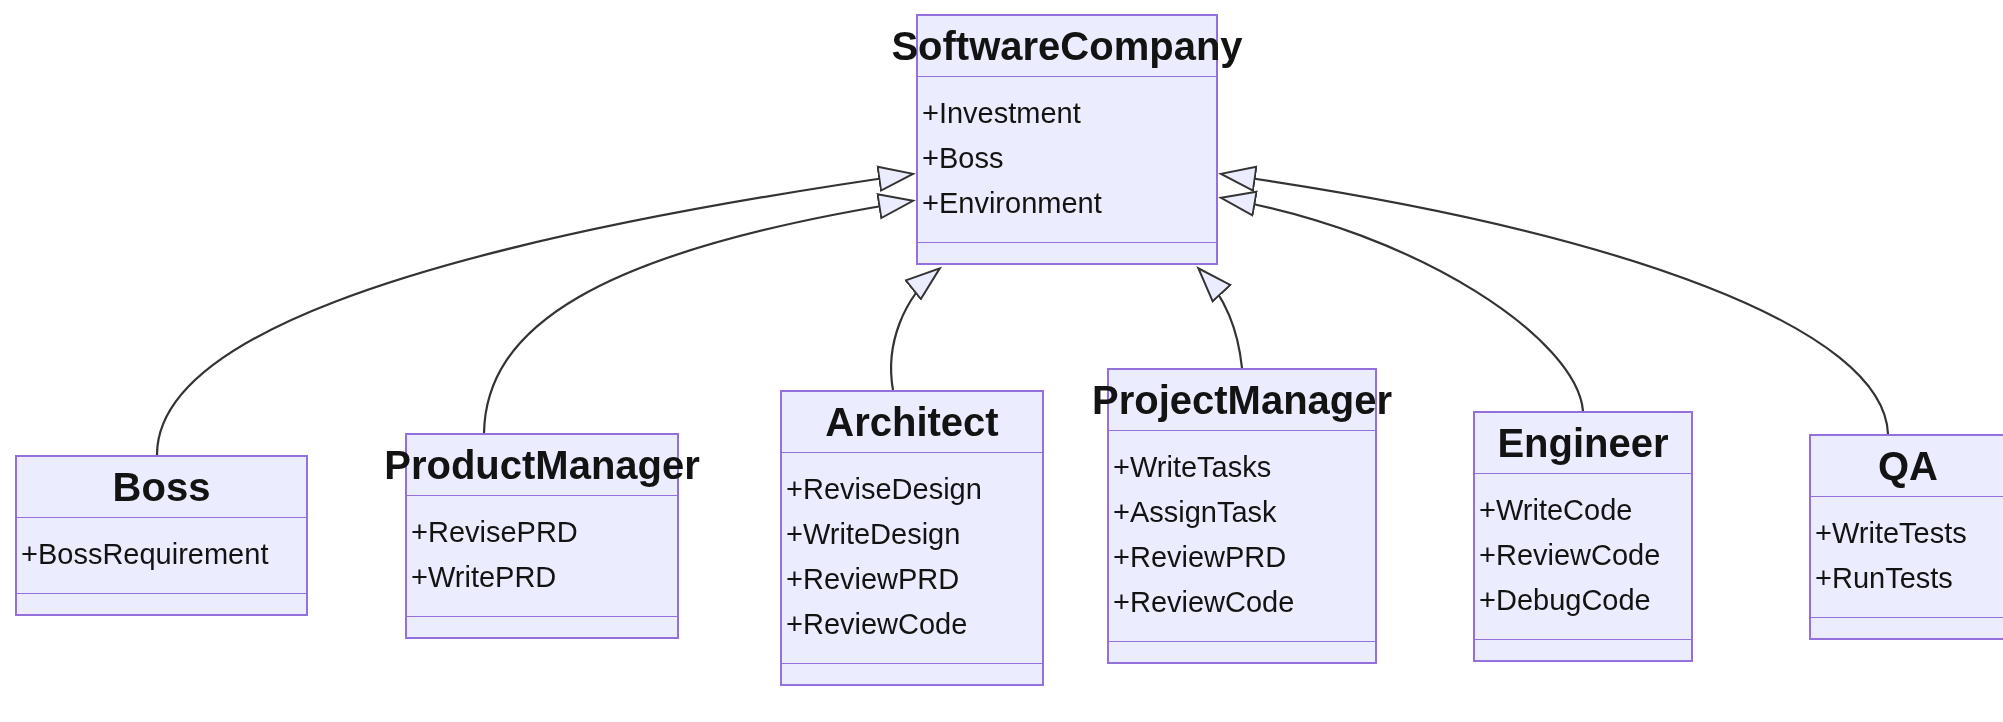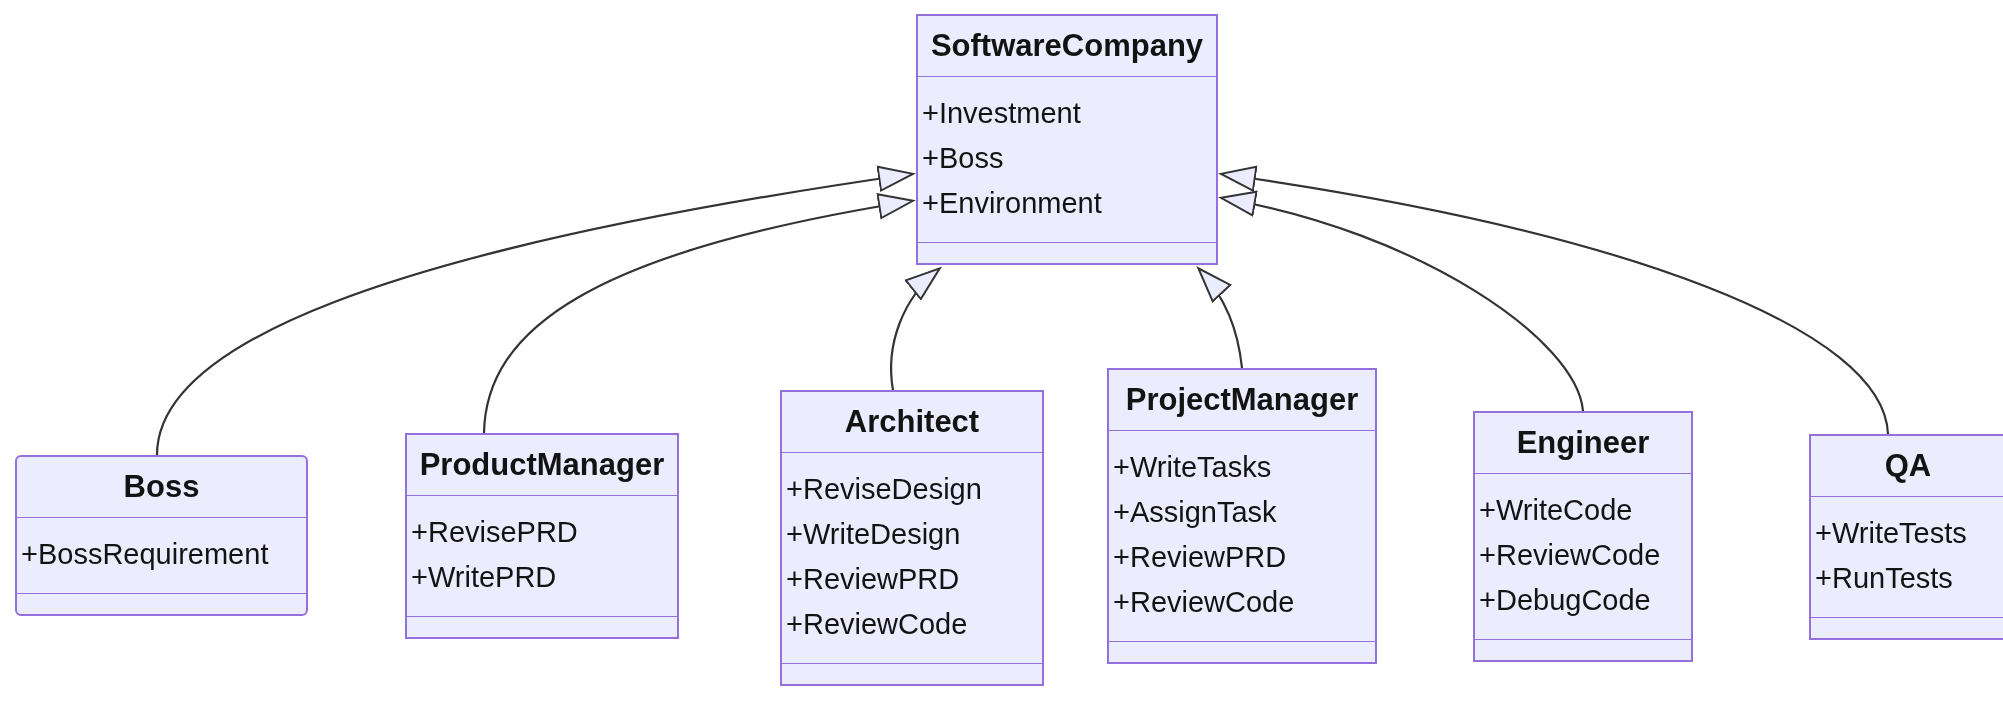--- a/index.html
+++ b/index.html
@@ -24,42 +24,42 @@
 
   .uml-class {
     position: absolute;
     background: var(--node-fill);
     border: 2px solid var(--node-border);
   }
   .uml-title {
     height: 60px;
     display: flex; align-items: center; justify-content: center;
     font-weight: bold;
-    font-size: 31px;
+    font-size: 40px;
     letter-spacing: 0px;
     white-space: nowrap;
   }
   .uml-members {
     border-top: 1.5px solid var(--node-border);
     padding: 14px 0 16px 0;
   }
   .uml-member {
     height: 45px; line-height: 45px;
     padding-left: 4px; padding-right: 10px;
     font-size: 29px;
     white-space: nowrap;
   }
   .uml-empty {
     border-top: 1.5px solid var(--node-border);
     height: 21px;
   }
 
   
   #cls-software-company { left: 916px;  top: 14px;  width: 302px; }
-  #cls-boss             { left: 15px;   top: 455px; width: 293px; border-radius: 6px; }
+  #cls-boss             { left: 15px;   top: 455px; width: 293px; }
   #cls-product-manager  { left: 405px;  top: 433px; width: 274px; }
   #cls-architect        { left: 780px;  top: 390px; width: 264px; }
   #cls-project-manager  { left: 1107px; top: 368px; width: 270px; }
   #cls-engineer         { left: 1473px; top: 411px; width: 220px; }
   #cls-qa               { left: 1789px; top: 434px; width: 198px; margin-left: 20px; }
 </style>
 </head>
 <body>
 
 <div class="canvas">

